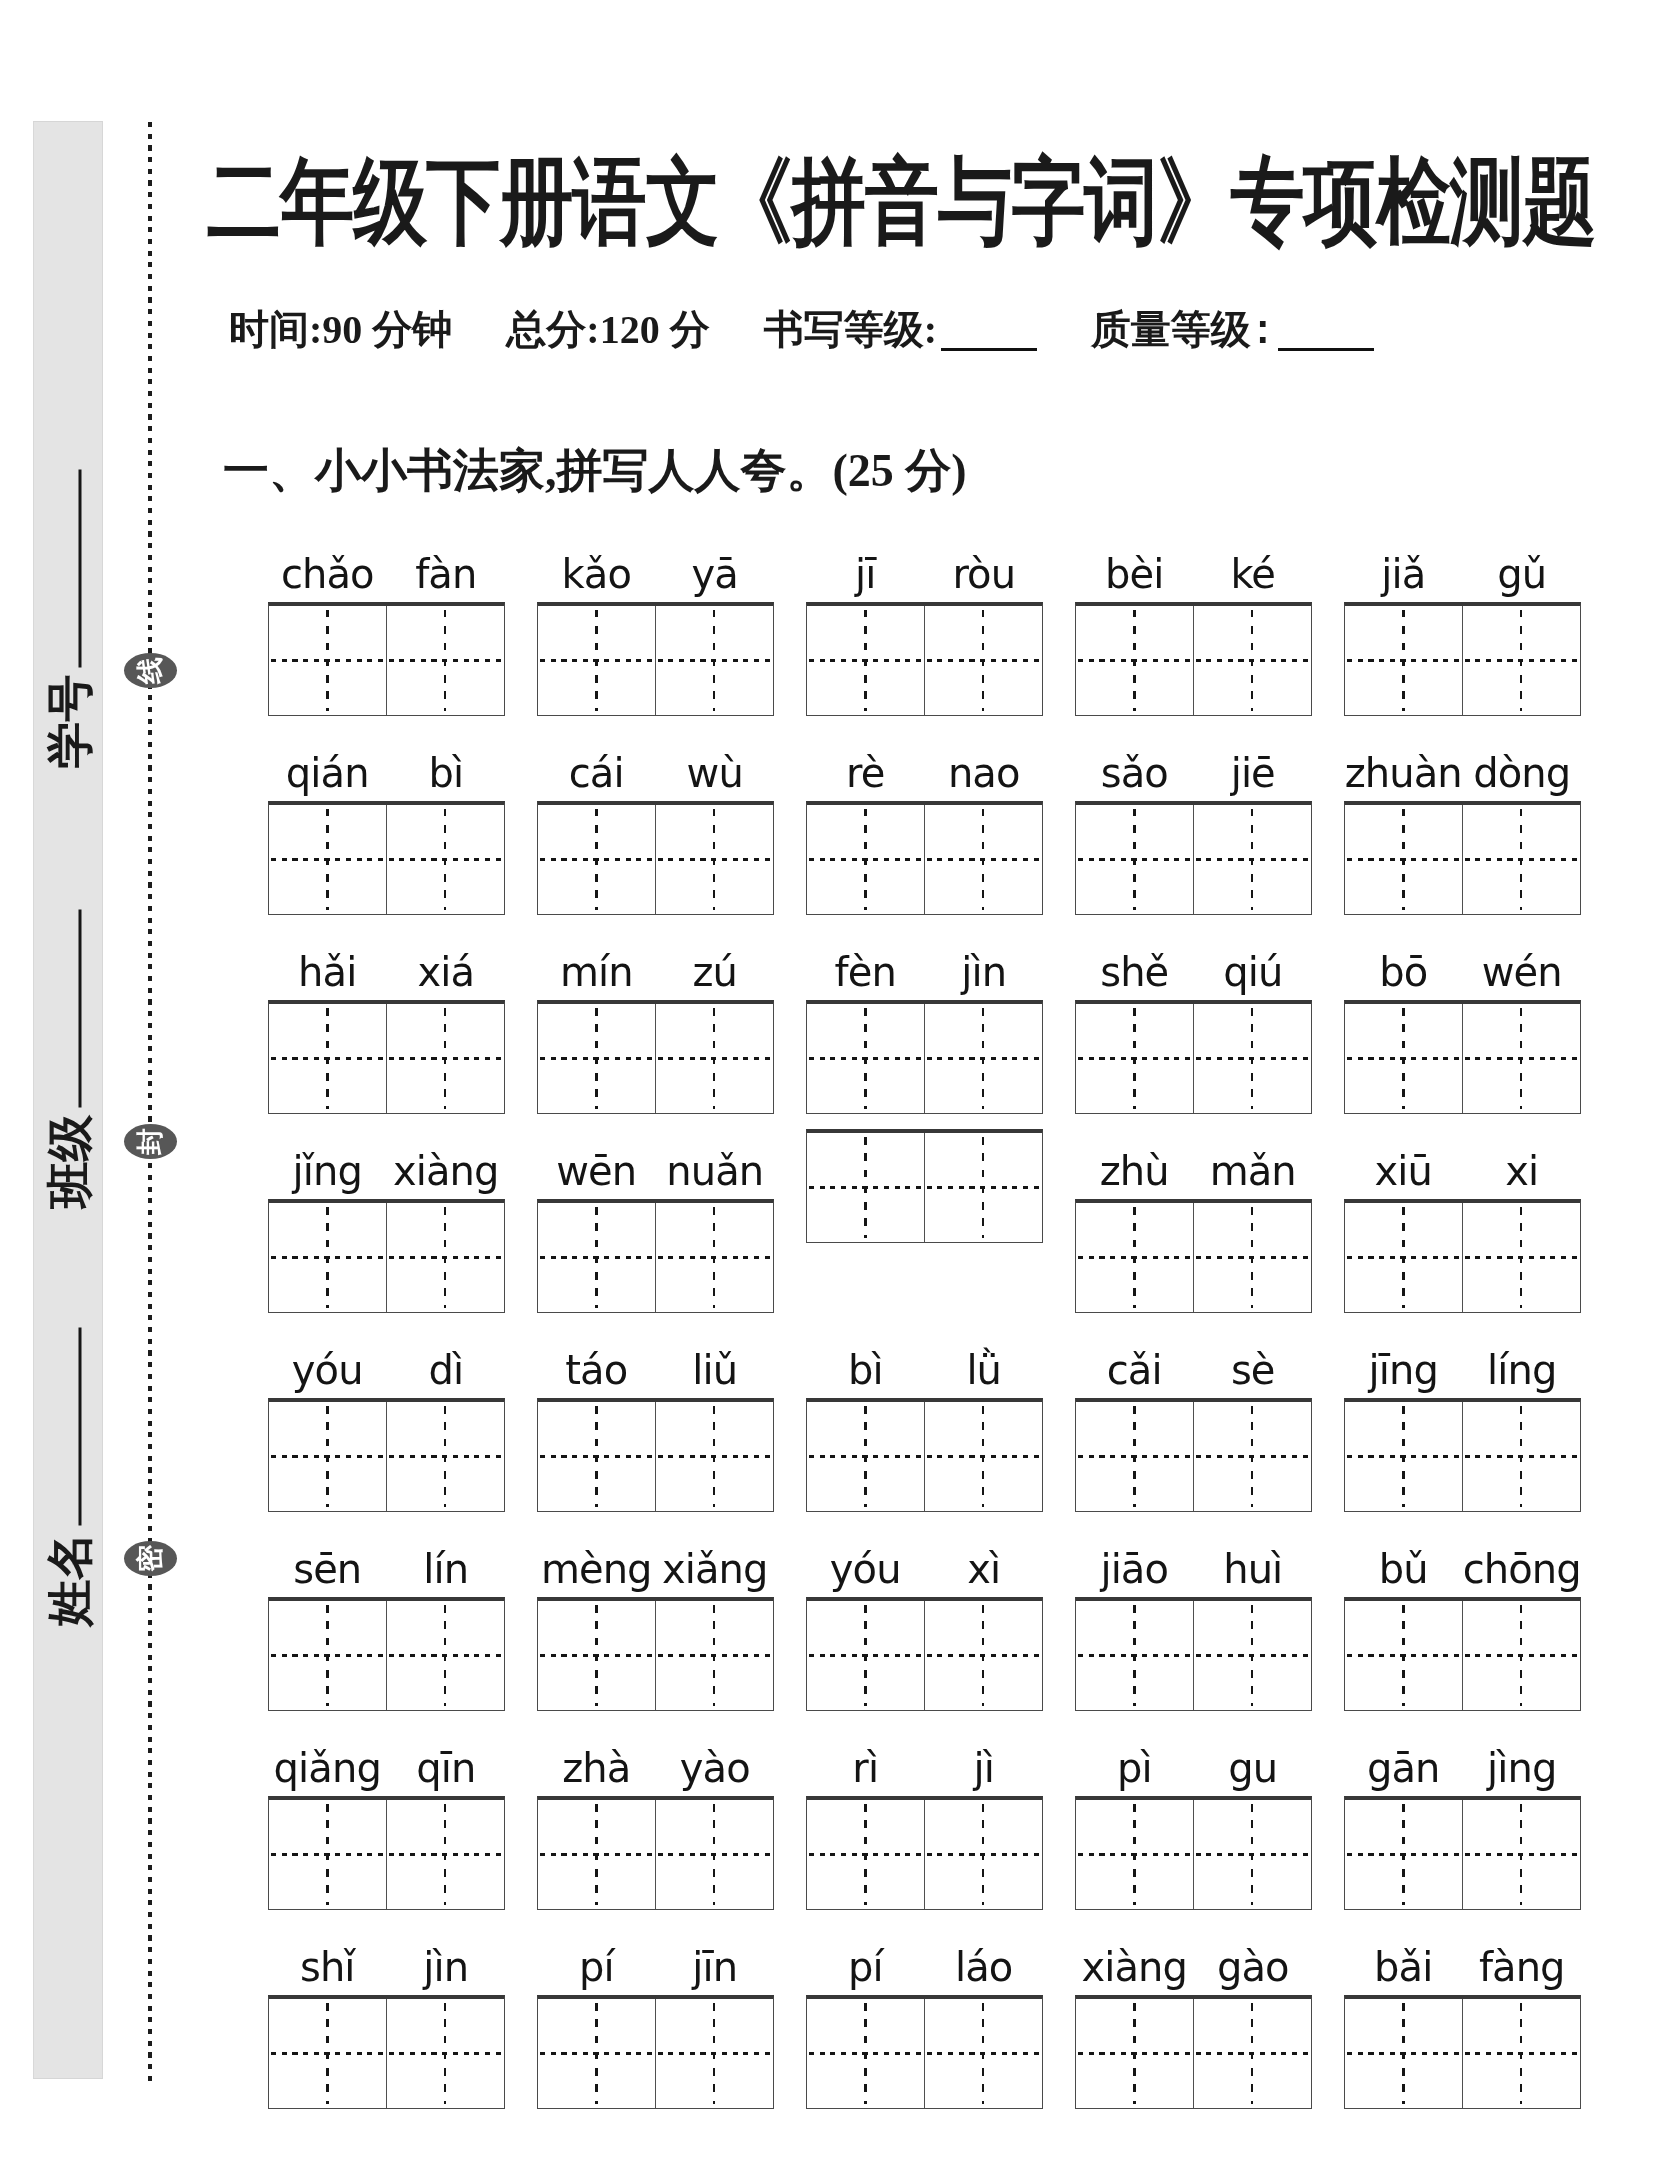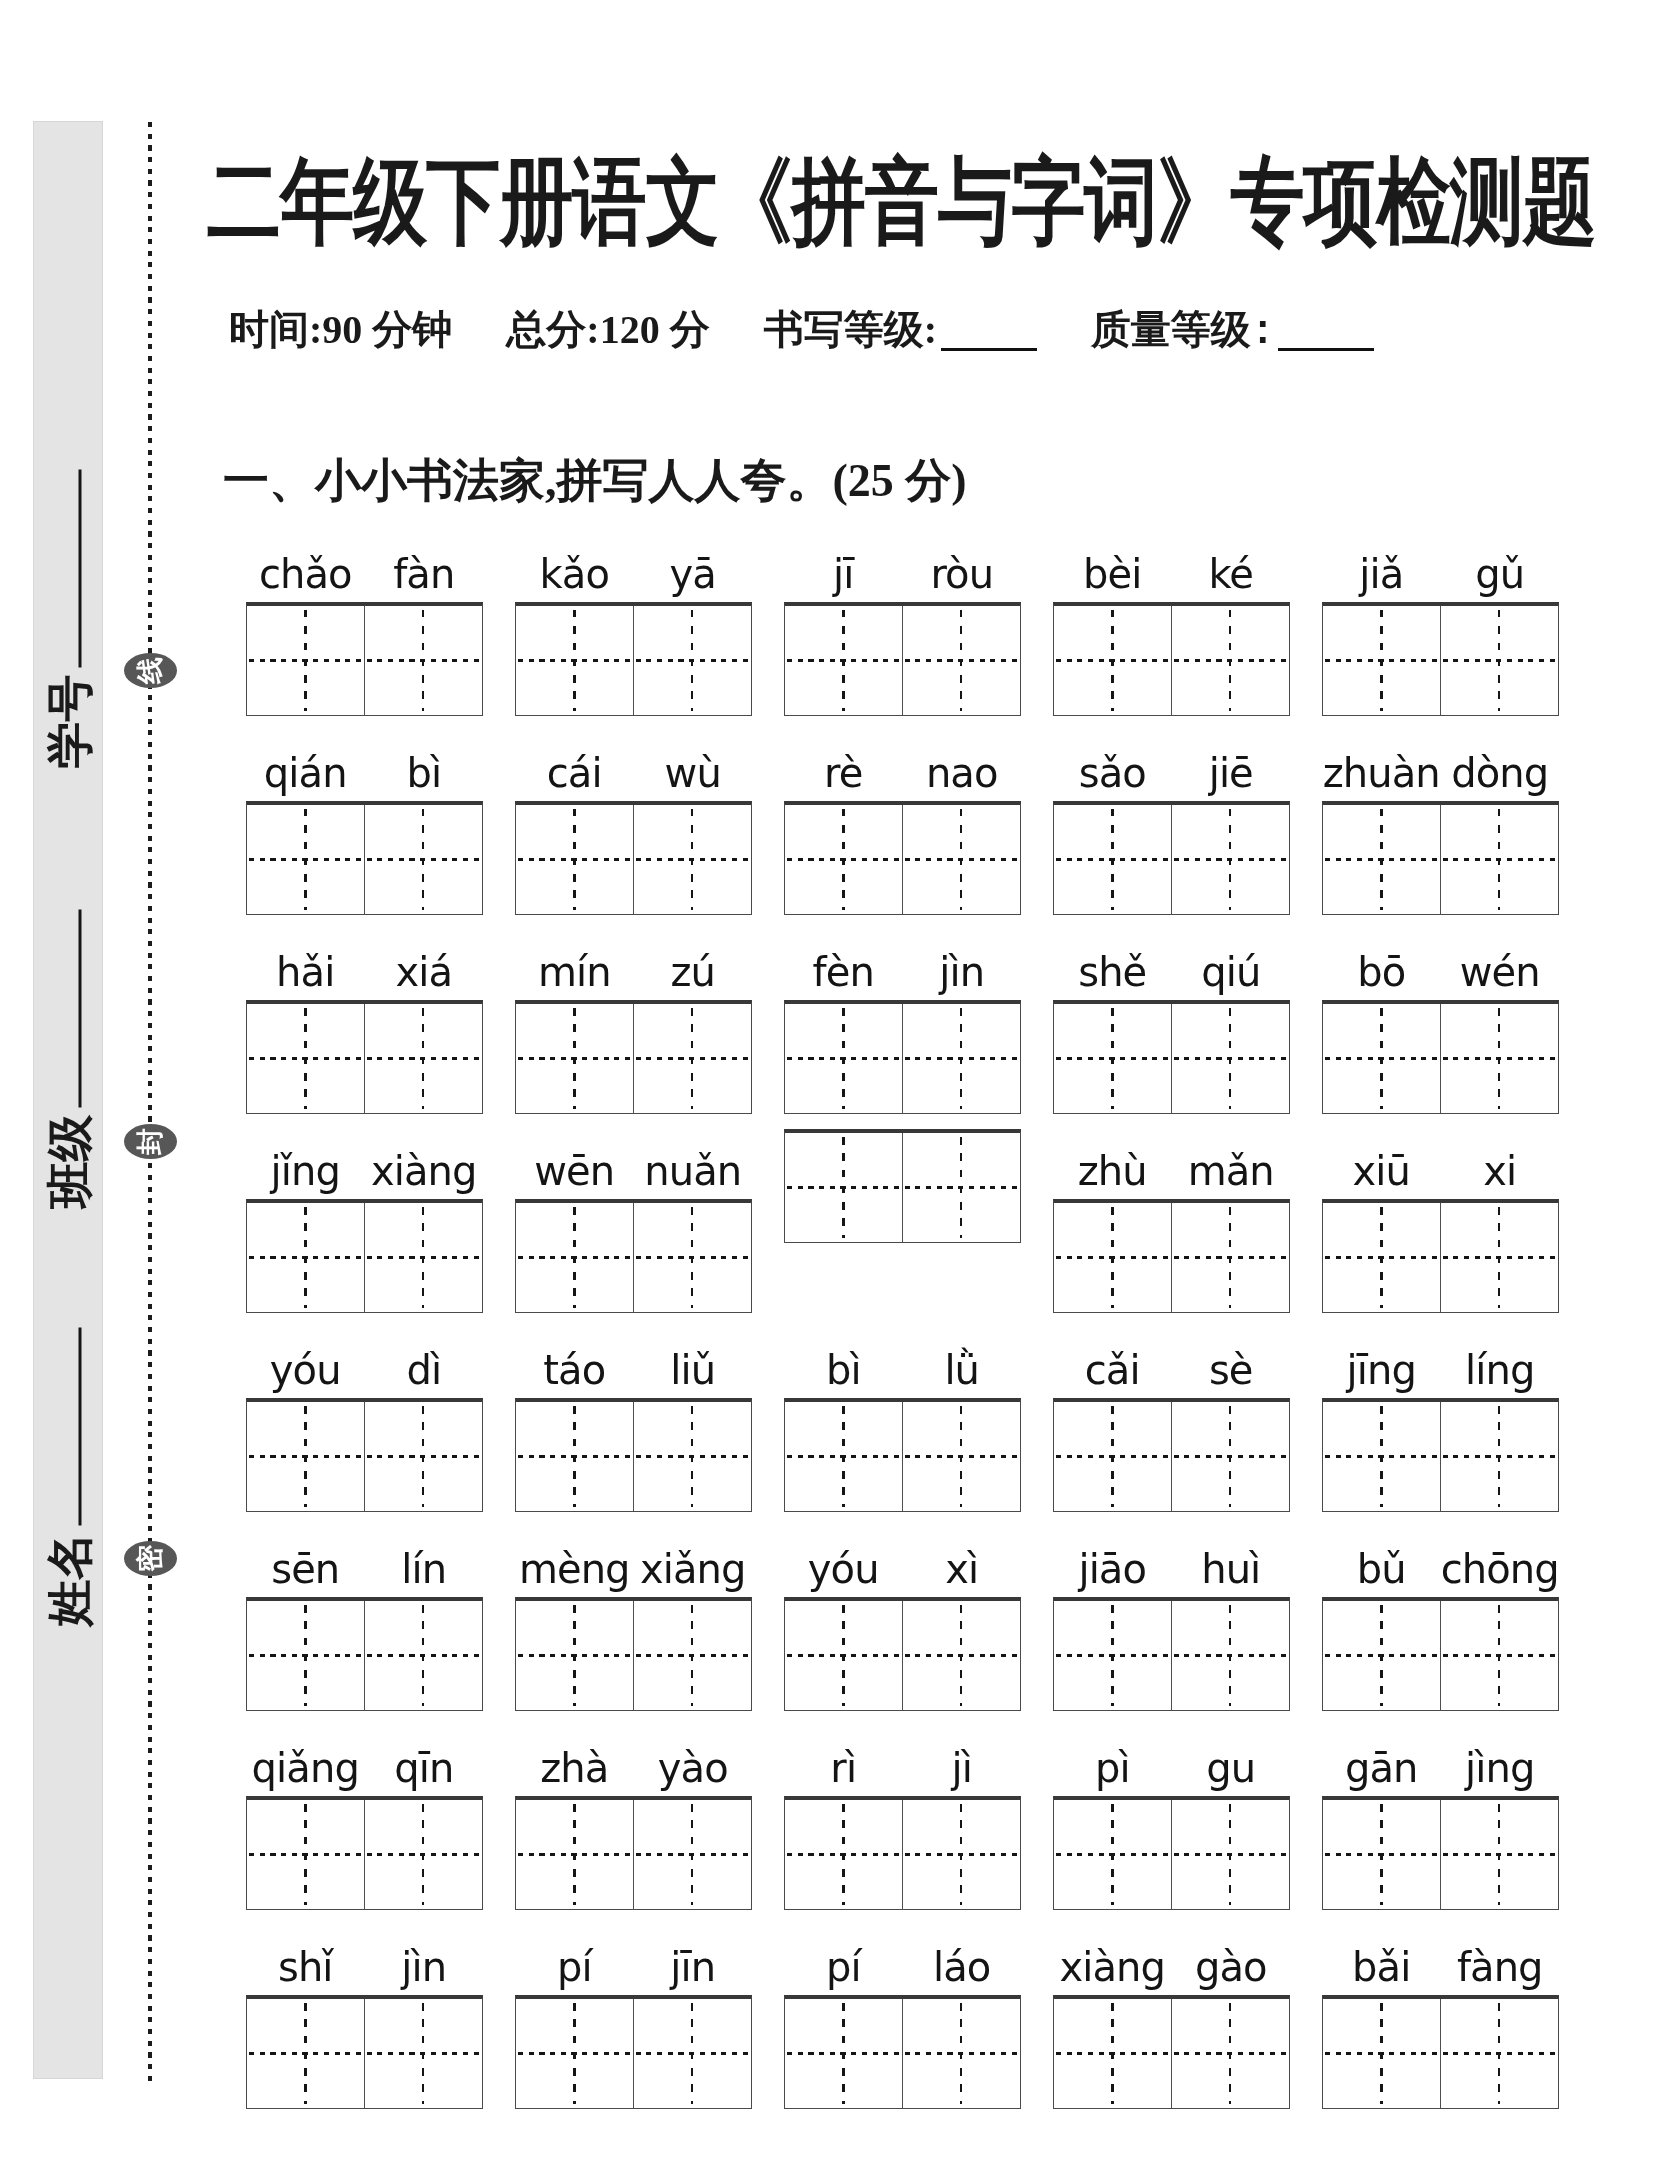--- a/index.html
+++ b/index.html
@@ -45,24 +45,24 @@
     position:absolute;left:229px;top:302px;white-space:nowrap;
     font-size:40px;font-weight:bold;
   }
   .info-seg{margin-right:44px;}
   .info-seg.last{margin-right:0;font-family:Liberation Mono, monospace;}
   .blank-line{
     display:inline-block;width:96px;height:26px;border-bottom:3.3px solid #111111;
     vertical-align:-7.5px;margin-left:3.7px;
   }
   .section-heading{
-    position:absolute;left:223px;top:450px;font-size:46px;font-weight:bold;white-space:nowrap;
+    position:absolute;left:223px;top:440px;font-size:46px;font-weight:bold;white-space:nowrap;
   }
   
-  .pinyin-grid{position:absolute;left:246px;top:532px;width:1310px;}
+  .pinyin-grid{position:absolute;left:268px;top:532px;width:1310px;}
   .grid-row{display:flex;gap:32px;margin-bottom:15px;}
   .word-group{width:237px;flex:0 0 237px;}
   .pinyin-line{
     height:70px;display:flex;align-items:flex-end;padding-bottom:8.4px;box-sizing:border-box;
     font-family:"DejaVu Sans","Liberation Sans",sans-serif;font-size:40px;letter-spacing:-0.9px;
     color:#141414;
   }
   .syllable{flex:1 1 50%;text-align:center;white-space:nowrap;line-height:1;}
   .write-box{
     position:relative;height:114px;box-sizing:border-box;background:#ffffff;

